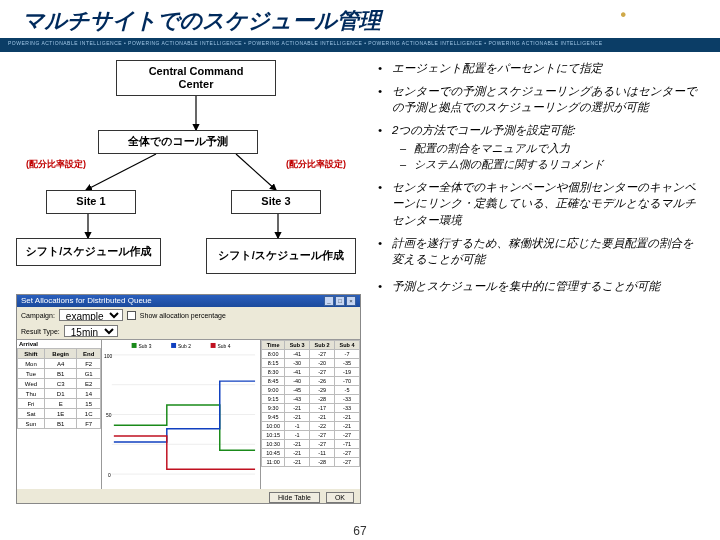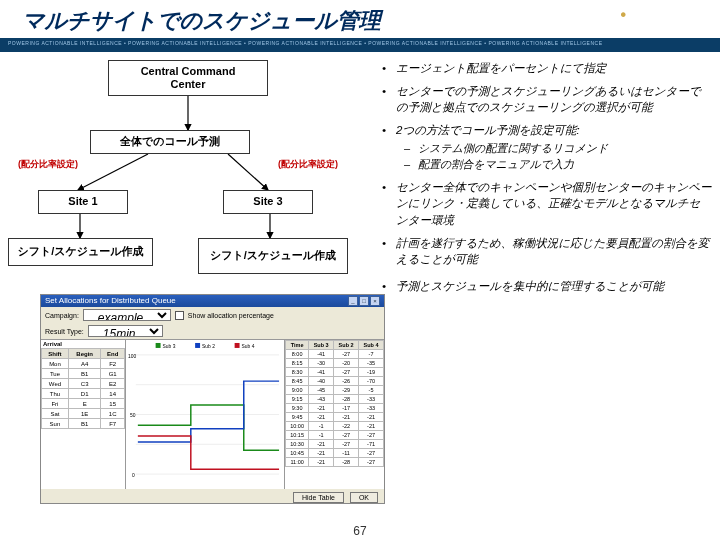--- a/index.html
+++ b/index.html
@@ -3,21 +3,21 @@
 <meta charset="utf-8">
 <style>
   * { box-sizing: border-box; margin: 0; padding: 0; }
   body { width: 720px; height: 540px; font-family: "Meiryo", "MS PGothic", sans-serif; background: #fff; overflow: hidden; position: relative; }
   .slide { width: 720px; height: 540px; position: relative; }
   .title-bar { padding: 6px 22px 2px; }
   .title-bar h1 { font-size: 22px; color: #002a5c; font-weight: bold; font-style: italic; }
   .logo { position: absolute; top: 6px; right: 16px; color: #fff; font-weight: bold; font-style: italic; letter-spacing: 1px; font-size: 16px; z-index: 3; }
   .logo .dot { color: #cfa94a; }
   .ribbon { height: 14px; background: linear-gradient(#0b3d66,#0b3d66); color: #9ec4e4; font-size: 5px; letter-spacing: .5px; padding: 2px 8px; white-space: nowrap; overflow: hidden; }
-  .body { display: flex; padding: 8px 8px 0; gap: 20px; }
+  .body { display: flex; padding: 8px 16px 0; gap: 8px; }
   .left { width: 350px; }
   .right { flex: 1; font-size: 11.5px; line-height: 1.45; font-style: italic; }
   .diagram { position: relative; height: 230px; }
   .box { position: absolute; border: 1.5px solid #333; background: #fff; text-align: center; font-size: 11px; display: flex; align-items: center; justify-content: center; padding: 2px 4px; line-height: 1.2; }
   .ccc { left: 100px; top: 0; width: 160px; height: 36px; font-weight: bold; }
   .forecast { left: 82px; top: 70px; width: 160px; height: 24px; font-weight: bold; font-size: 11px; }
   .ratio { position: absolute; font-size: 9px; color: #c00000; font-weight: bold; }
   .ratio.l { left: 10px; top: 98px; }
   .ratio.r { left: 270px; top: 98px; }
   .site1 { left: 30px; top: 130px; width: 90px; height: 24px; font-weight: bold; }
@@ -25,27 +25,27 @@
   .shift1 { left: 0; top: 178px; width: 145px; height: 28px; font-weight: bold; }
   .shift2 { left: 190px; top: 178px; width: 150px; height: 36px; font-weight: bold; }
   svg.lines { position: absolute; left: 0; top: 0; width: 350px; height: 230px; z-index: -1; }
   .bullets { list-style: none; }
   .bullets > li { position: relative; padding-left: 18px; margin-bottom: 6px; }
   .bullets > li::before { content: "•"; position: absolute; left: 4px; top: 0; }
   .sub { list-style: none; margin: 2px 0 2px 6px; }
   .sub li { position: relative; padding-left: 16px; font-size: 11px; }
   .sub li::before { content: "–"; position: absolute; left: 2px; }
   .gap { margin-top: 10px; }
-  .shot { position: absolute; left: 40px; top: 294px; width: 345px; height: 210px; border: 1px solid #888; background: #ece9d8; font-size: 7px; }
+  .shot { position: absolute; left: 16px; top: 294px; width: 345px; height: 210px; border: 1px solid #888; background: #ece9d8; font-size: 7px; }
   .shot .tbar { background: linear-gradient(#2a5fbd,#1b4a9c); color: #fff; padding: 1px 4px; font-size: 8px; display:flex; justify-content:space-between; }
   .shot .wbtn { display:flex; gap:1px; }
   .shot .wbtn span { width:10px; height:10px; background:#c7d6f3; border:1px solid #3a5f99; font-size:6px; text-align:center; line-height:8px; color:#234; }
   .shot .row { display:flex; align-items:center; gap:4px; padding:2px 4px; }
   .shot .lbl { font-size:7px; }
-  .shot select, .shot input { font-size:12px; border:1px solid #7a7a7a; background:#fff; padding:0 10px; height:12px;font-style:italic; }
+  .shot select, .shot input { font-size:10px; border:1px solid #7a7a7a; background:#fff; padding:0 2px; height:12px; }
   .shot .ck { width:9px; height:9px; border:1px solid #555; background:#fff; display:inline-block; }
   .shot .main { display:flex; height:150px; border-top:1px solid #999; }
   .shot .tblL { width:85px; border-right:1px solid #999; background:#fff; overflow:hidden; }
   .shot .tblL table { width:100%; border-collapse:collapse; font-size:6px; }
   .shot .tblL th, .shot .tblL td { border:1px solid #bbb; padding:0 1px; text-align:center; height:10px; }
   .shot .tblL th { background:#e4e2d6; }
   .shot .chart { flex:1; background:#fff; position:relative; }
   .shot .chart svg { width:100%; height:100%; }
   .shot .tblR { width:100px; border-left:1px solid #999; background:#fff; overflow:hidden; }
   .shot .tblR table { width:100%; border-collapse:collapse; font-size:5.5px; }
@@ -93,22 +93,22 @@
         <div class="box shift2">シフト/スケジュール作成</div>
       </div>
     </div>
 
     <div class="right">
       <ul class="bullets">
         <li>エージェント配置をパーセントにて指定</li>
         <li>センターでの予測とスケジューリングあるいはセンターでの予測と拠点でのスケジューリングの選択が可能</li>
         <li><span>2つの方法でコール予測を設定可能:</span>
           <ul class="sub">
+            <li>配置の割合をマニュアルで入力</li>
             <li>システム側の配置に関するリコメンド</li>
-            <li>配置の割合をマニュアルで入力</li>
           </ul>
         </li>
         <li>センター全体でのキャンペーンや個別センターのキャンペーンにリンク・定義している、正確なモデルとなるマルチセンター環境</li>
         <li>計画を遂行するため、稼働状況に応じた要員配置の割合を変えることが可能</li>
         <li class="gap">予測とスケジュールを集中的に管理することが可能</li>
       </ul>
     </div>
   </div>
 
   <div class="shot">

